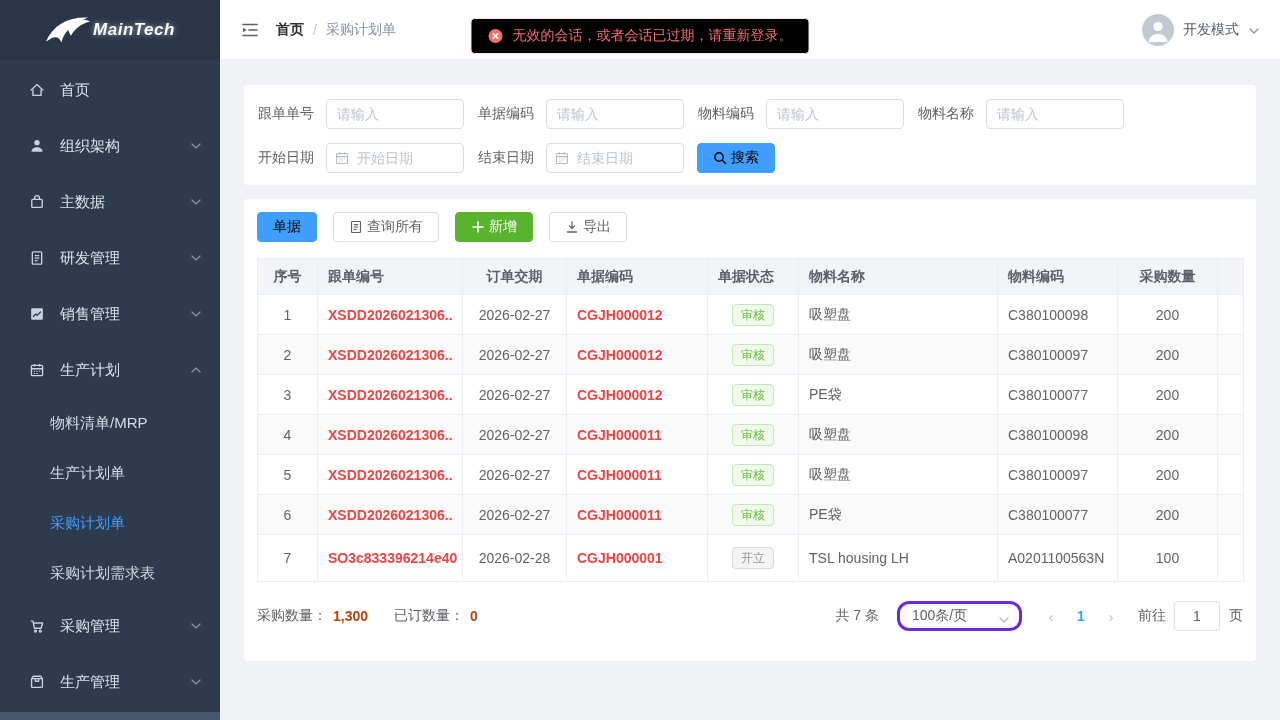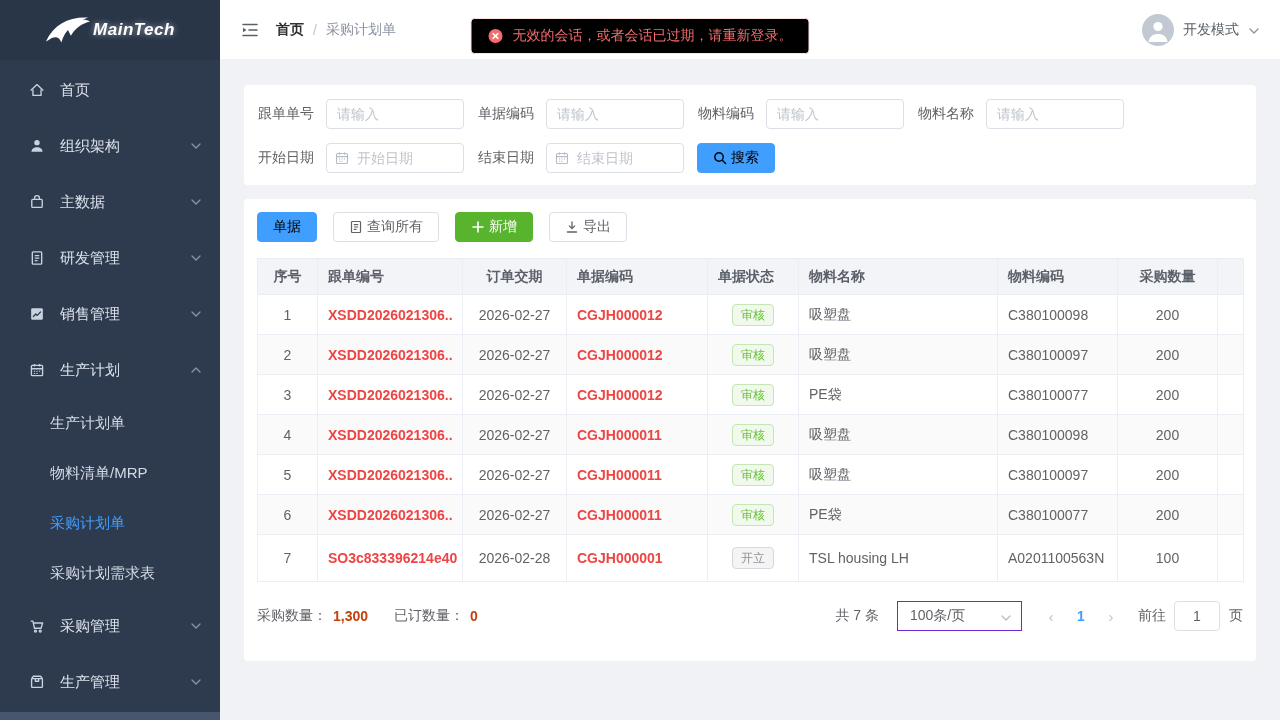--- a/index.html
+++ b/index.html
@@ -80,21 +80,21 @@
   .wrap { word-break:break-all; line-height:20px; }
   .badge { display:inline-block; padding:0 8px; height:22px; line-height:20px; border-radius:4px; font-size:12px; white-space:nowrap; }
   .badge-success { color:#67c23a; background:#f0f9eb; border:1px solid #c7e6b5; }
   .badge-info { color:#909399; background:#f4f4f5; border:1px solid #d6d8db; }
 
   .table-footer { display:flex; align-items:center; margin-top:19px; font-size:14px; color:#606266; }
   .stat { display:flex; align-items:center; margin-right:26px; }
   .stat-val { color:#c2410c; font-weight:bold; margin-left:6px; }
   .pager-group { margin-left:auto; display:flex; align-items:center; }
   .total-text { margin-right:18px; }
-  .page-size { position:relative; width:125px; height:30px; border:1px solid #6d28d9; border-radius:0;
+  .page-size { position:relative; width:125px; height:30px; border:3px solid #6d28d9; border-radius:12px;
     display:flex; align-items:center; padding:0 28px 0 12px; color:#606266; cursor:pointer; background:#fff; }
   .ps-chev { position:absolute; right:9px; top:9px; width:12px; height:12px; color:#b6bcc6; }
   .pager { display:flex; align-items:center; margin-left:14px; }
   .pg-arrow { width:30px; text-align:center; color:#c0c4cc; font-size:15px; cursor:default; }
   .pg-num { width:30px; text-align:center; color:#409eff; font-weight:bold; cursor:pointer; }
   .goto-label { margin-left:12px; margin-right:8px; }
   .goto-input { width:46px; height:30px; border:1px solid #dcdfe6; border-radius:4px; text-align:center; font-size:14px; color:#606266; outline:none; }
   .page-label { margin-left:9px; }
 </style>
 </head>
@@ -200,24 +200,24 @@
         </span>
         <span>生产计划</span>
         <span class="chev up">
             <svg viewBox="0 0 12 12">
               <path d="M2 4l4 4 4-4" fill="none" stroke="currentColor" stroke-width="1.3" stroke-linecap="round" stroke-linejoin="round"></path>
             </svg>
           </span>
       </div>
 
       <div class="submenu-item">
+        <span>物料清单/MRP</span>
+      </div>
+      <div class="submenu-item">
         <span>生产计划单</span>
-      </div>
-      <div class="submenu-item">
-        <span>物料清单/MRP</span>
       </div>
       <div class="submenu-item active">
         <span>采购计划单</span>
       </div>
       <div class="submenu-item">
         <span>采购计划需求表</span>
       </div>
 
       <div class="menu-item">
         <span class="mi-icon">

